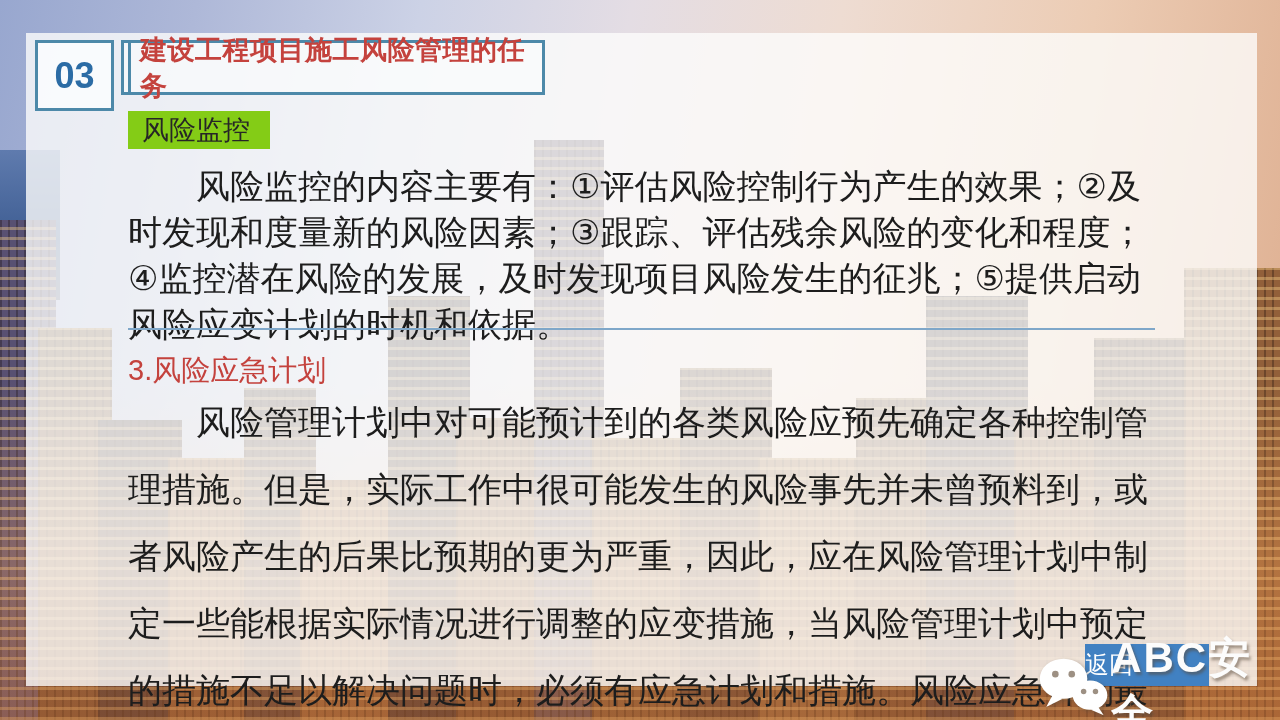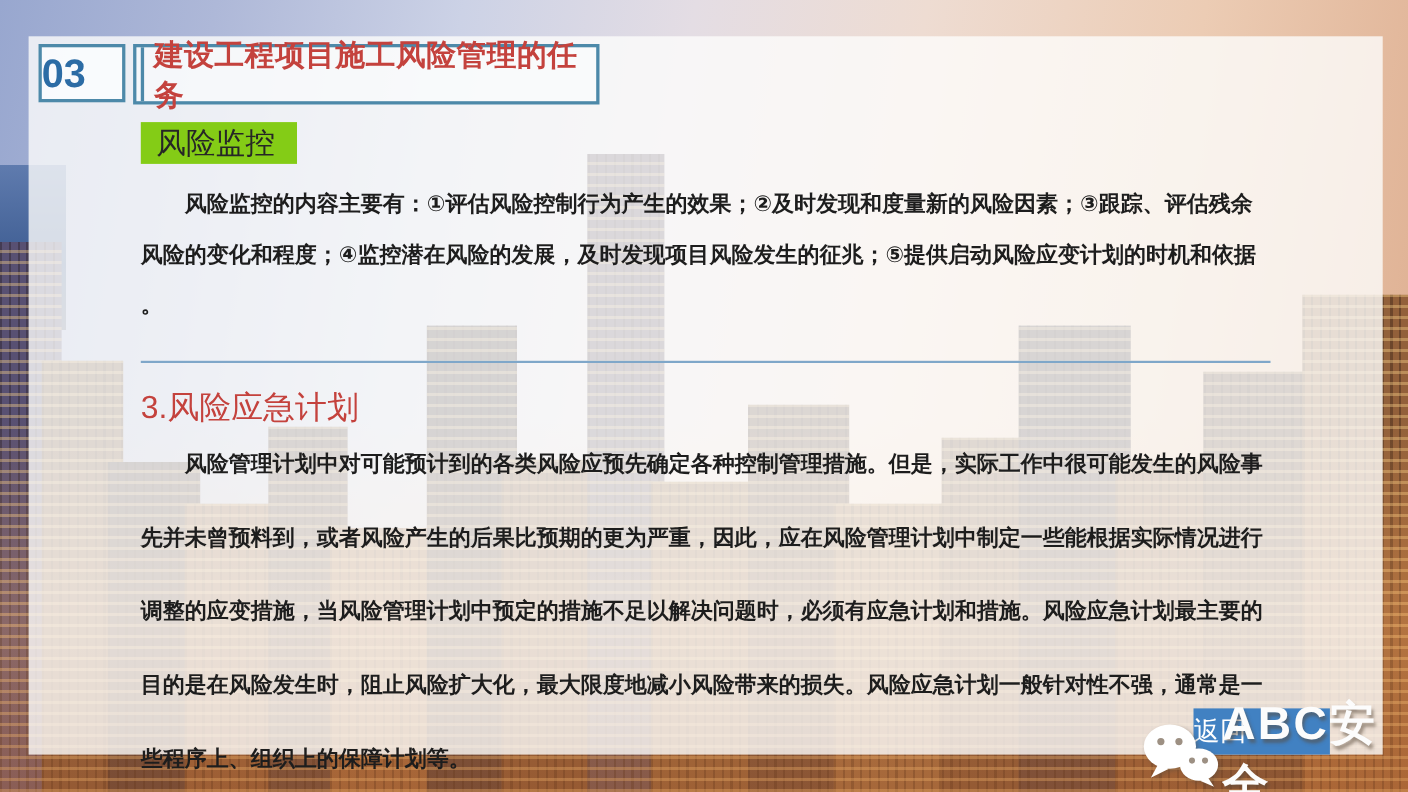--- a/index.html
+++ b/index.html
@@ -51,23 +51,23 @@
   
   .panel {
     position: absolute; left: 26px; top: 33px; width: 1231px; height: 653px; z-index: 1;
     background: rgba(253,252,251,0.80);
   }
 
   .content { position: absolute; inset: 0; z-index: 2; }
 
   
   .num-box {
-    position: absolute; left: 35px; top: 40px; width: 79px; height: 53px;
+    position: absolute; left: 35px; top: 40px; width: 79px; height: 71px;
     border: 3px solid #4d89a9; background: rgba(252,253,254,0.85);
-    display: flex; align-items: center; 
+    display: flex; align-items: center; justify-content: center;
     color: #2c6ca5; font-size: 36px; font-weight: bold;
   }
   .title-box {
     position: absolute; left: 121px; top: 40px; width: 424px; height: 55px;
     border: 3px solid #4d89a9; background: rgba(252,253,254,0.60);
     display: flex; align-items: center; padding-left: 16px;
   }
   .title-box::before {
     content: ""; position: absolute; left: 4px; top: 0; bottom: 0; width: 3px;
     background: #4d89a9;
@@ -77,22 +77,22 @@
   
   .tag {
     position: absolute; left: 128px; top: 111px; height: 38px;
     background: #84cc16; color: #262626; font-size: 27px;
     display: flex; align-items: center; padding: 0 20px 0 14px;
   }
 
   
   .para {
     position: absolute; left: 128px; width: 1028px;
-    color: #1d1d1d; font-size: 20px; line-height: 46px;
-    text-indent: 2em; word-break: break-all; line-break: anywhere; font-weight: bold;
+    color: #1d1d1d; font-size: 34px; line-height: 46px;
+    text-indent: 2em; word-break: break-all; line-break: anywhere;
   }
   .para-monitor { top: 163px; }
   .para-emergency { top: 389px; line-height: 67px; }
 
   .divider {
     position: absolute; left: 128px; top: 328px; width: 1027px; height: 2px;
     background: #7fa7c9;
   }
 
   .sub-heading {

